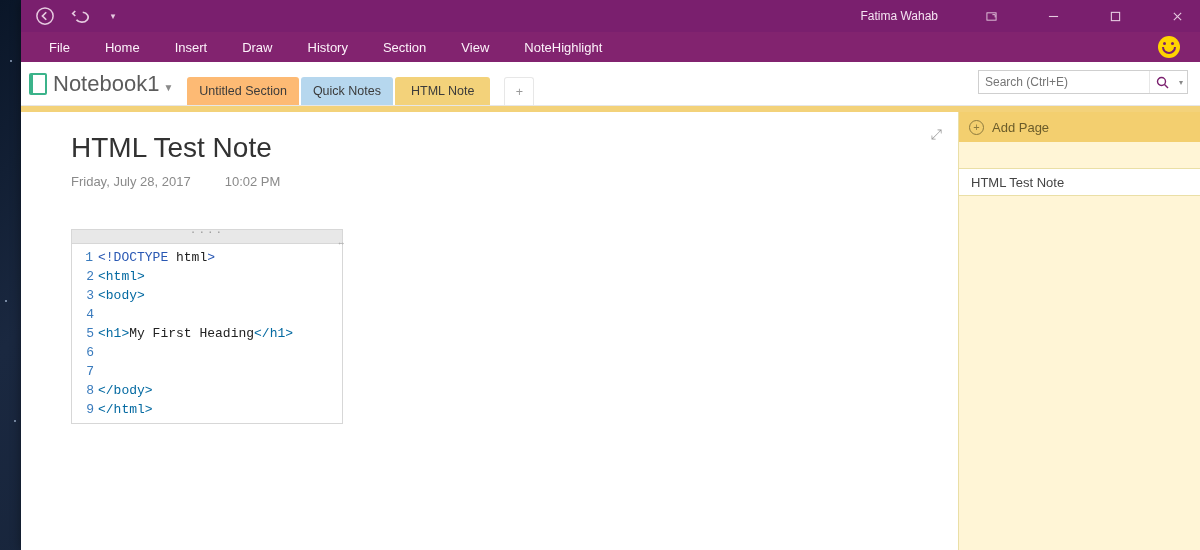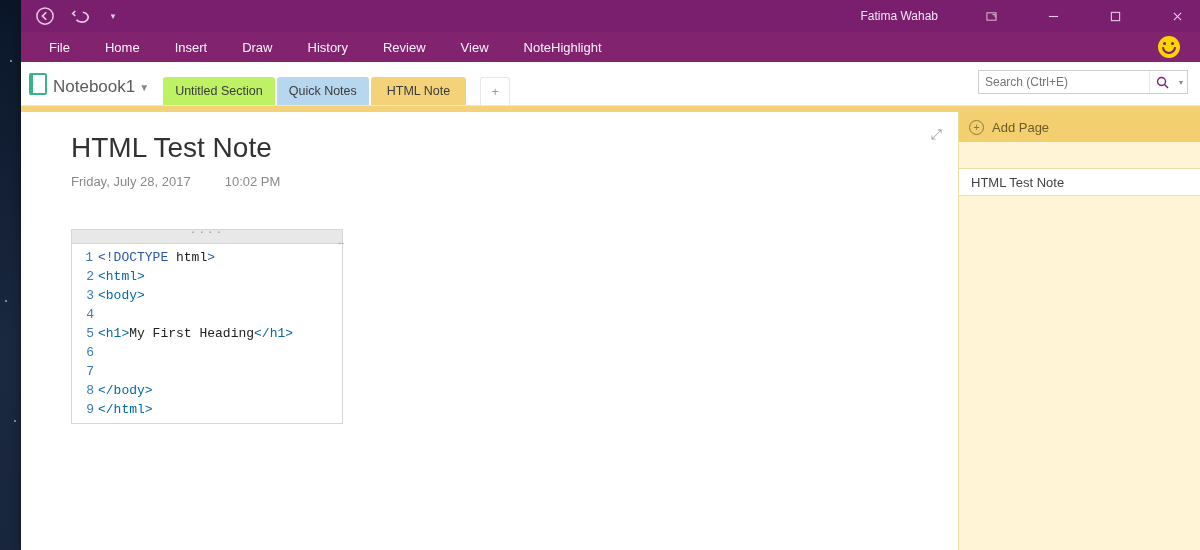--- a/index.html
+++ b/index.html
@@ -60,29 +60,29 @@
   .tabstrip {
     height: 44px;
     background:#fff;
     border-bottom:1px solid #e7e7e7;
     display:flex; align-items:flex-end;
     padding-left:8px;
     position:relative;
   }
   .nb-icon{width:18px;height:22px;margin-bottom:10px;margin-right:6px;position:relative;}
   .nb-icon::before{content:"";position:absolute;inset:0;border:2px solid #3bb38a;border-left-width:4px;border-radius:2px;}
-  .notebook-label{font-size:17px;color:#5c5c5c;font-weight:300;margin-bottom:8px;margin-right:4px;}
+  .notebook-label{font-size:22px;color:#5c5c5c;font-weight:300;margin-bottom:8px;margin-right:4px;}
   .nb-caret{font-size:10px;color:#8a8a8a;margin-bottom:12px;margin-right:14px;}
 
   .section-tab{
     height:28px; display:flex; align-items:center; padding:0 12px;
     font-size:12.5px; color:#3b3b3b; border-top-left-radius:3px;border-top-right-radius:3px;
     margin-right:2px; position:relative;
   }
-  .tab-pink{background:#bef264;}
+  .tab-pink{background:#fdba74;}
   .tab-blue{background:#b6d7ee;}
   .tab-yellow{background:#f3d27a; padding:0 16px;}
   .tab-add{ width:30px; justify-content:center;color:#999;border:1px solid #e7e7e7; border-bottom:none; background:#fff;}
   .gap-before-add{width:12px;}
 
   .search-wrap{position:absolute;right:12px;top:8px;width:210px;height:24px;border:1px solid #cfcfcf;display:flex;align-items:center;background:#fff;}
   .search-wrap input{border:none;outline:none;flex:1;font-size:12px;padding:0 6px;color:#c2410c;}
   .search-icon-box{width:26px;display:flex;align-items:center;justify-content:center;border-left:1px solid #e7e7e7;height:100%;}
   .search-caret{font-size:8px;color:#888;padding:0 4px;}
 
@@ -178,21 +178,21 @@
         </div>
     </div>
   </div>
 
   <div class="ribbonrow">
     <div class="menu-item">File</div>
     <div class="menu-item">Home</div>
     <div class="menu-item">Insert</div>
     <div class="menu-item">Draw</div>
     <div class="menu-item">History</div>
-    <div class="menu-item">Review</div>
+    <div class="menu-item">Section</div>
     <div class="menu-item">View</div>
     <div class="menu-item">NoteHighlight</div>
     <div class="smiley"></div>
   </div>
 
   <div class="tabstrip">
     <div class="nb-icon"></div>
     <div class="notebook-label">Notebook1</div>
     <div class="nb-caret">▼</div>
 

